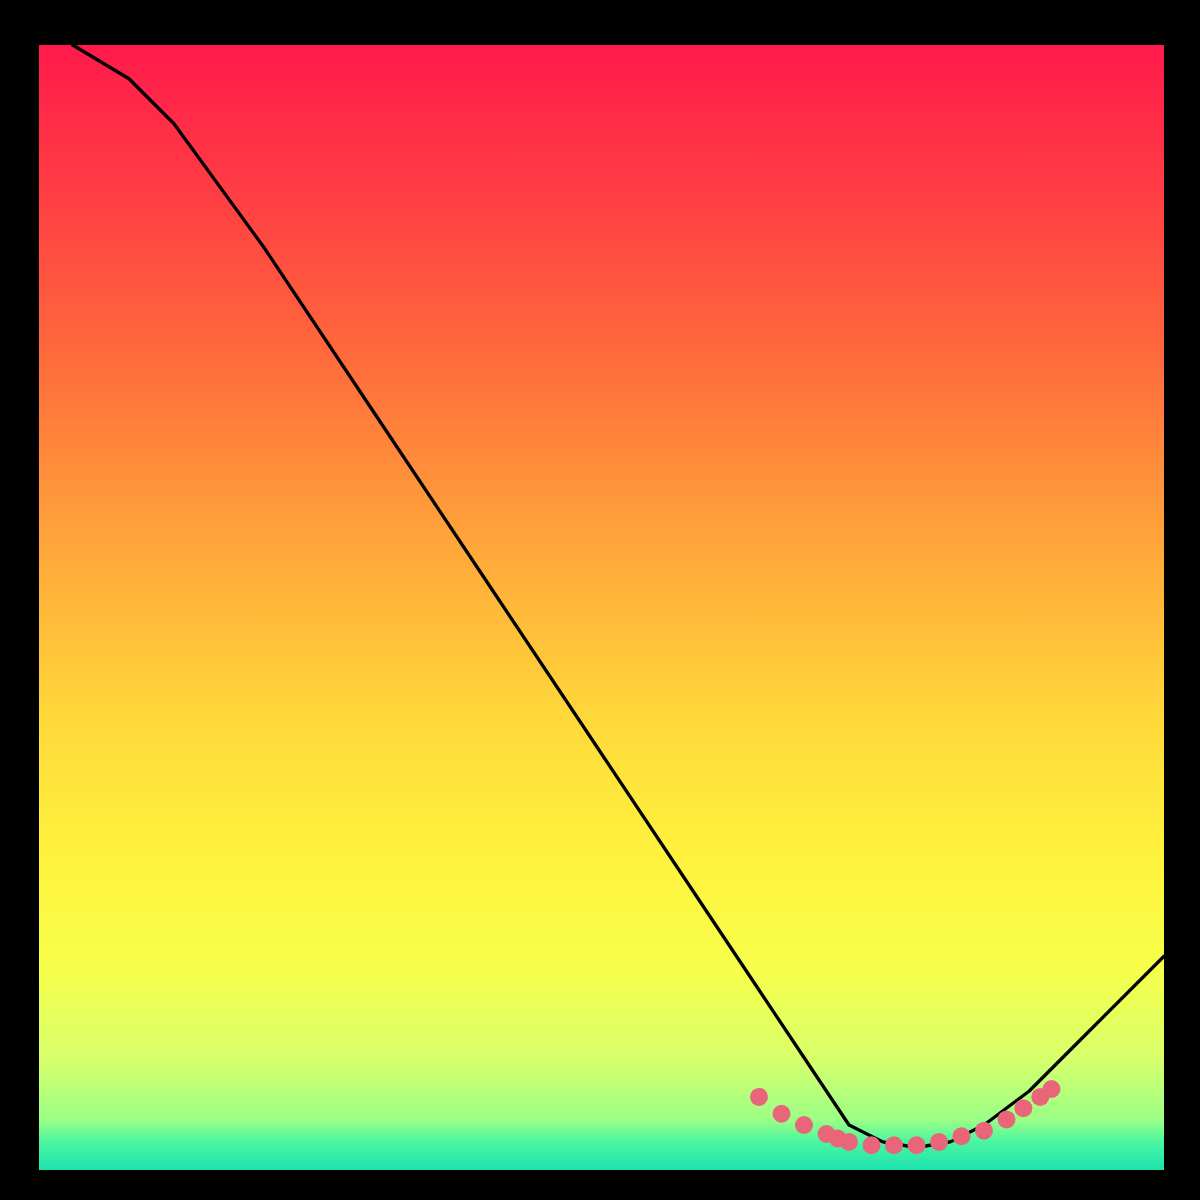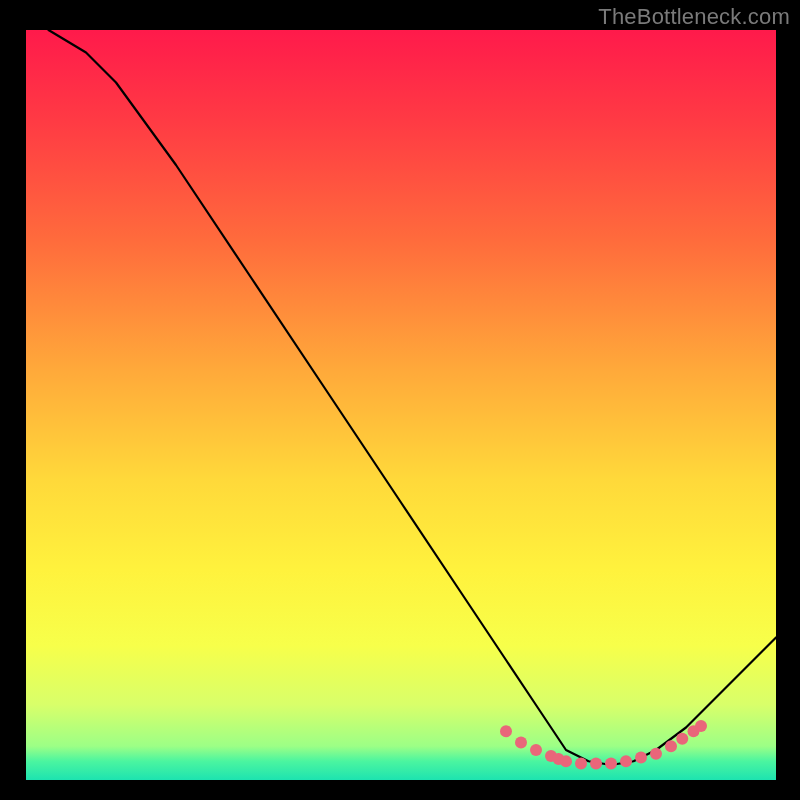--- a/index.html
+++ b/index.html
@@ -33,21 +33,20 @@
     top: 0;
     width: 800px;
     height: 800px;
     display: block;
   }
 </style>
 </head>
 <body>
 
 <div class="frame">
-  <div class="watermark">TheBottleneck.com</div>
   <svg class="plot" viewBox="0 0 800 800">
     <defs>
       <linearGradient id="bg-grad" x1="0" y1="0" x2="0" y2="1">
           <stop offset="0%" stop-color="#ff1a4b"></stop>
           <stop offset="12%" stop-color="#ff3a44"></stop>
           <stop offset="28.000000000000004%" stop-color="#ff6b3c"></stop>
           <stop offset="45%" stop-color="#ffa83a"></stop>
           <stop offset="60%" stop-color="#ffd93a"></stop>
           <stop offset="72%" stop-color="#fff23d"></stop>
           <stop offset="82%" stop-color="#f7ff4a"></stop>

